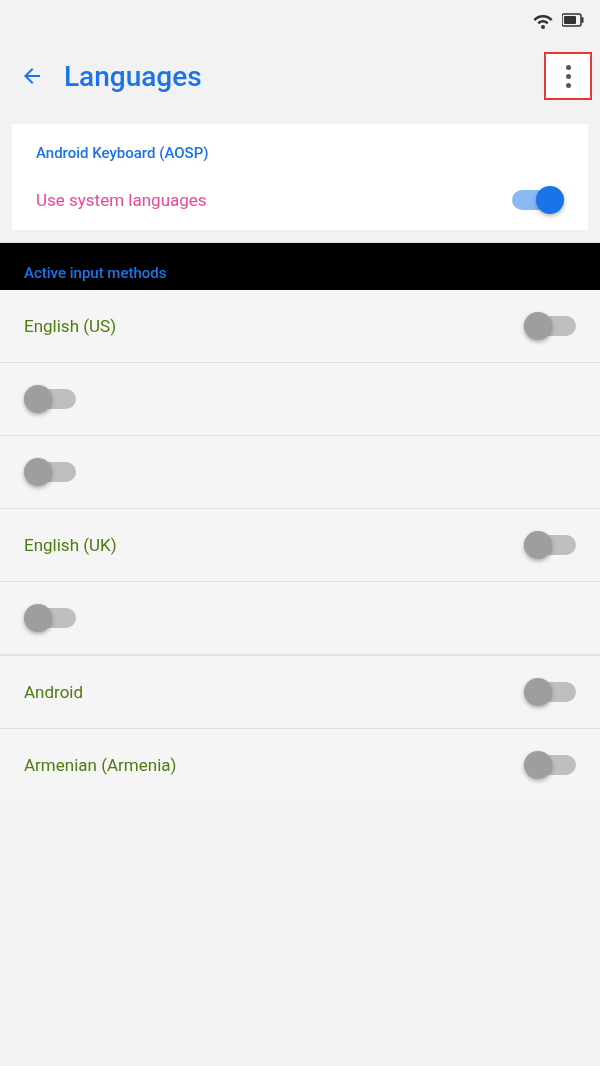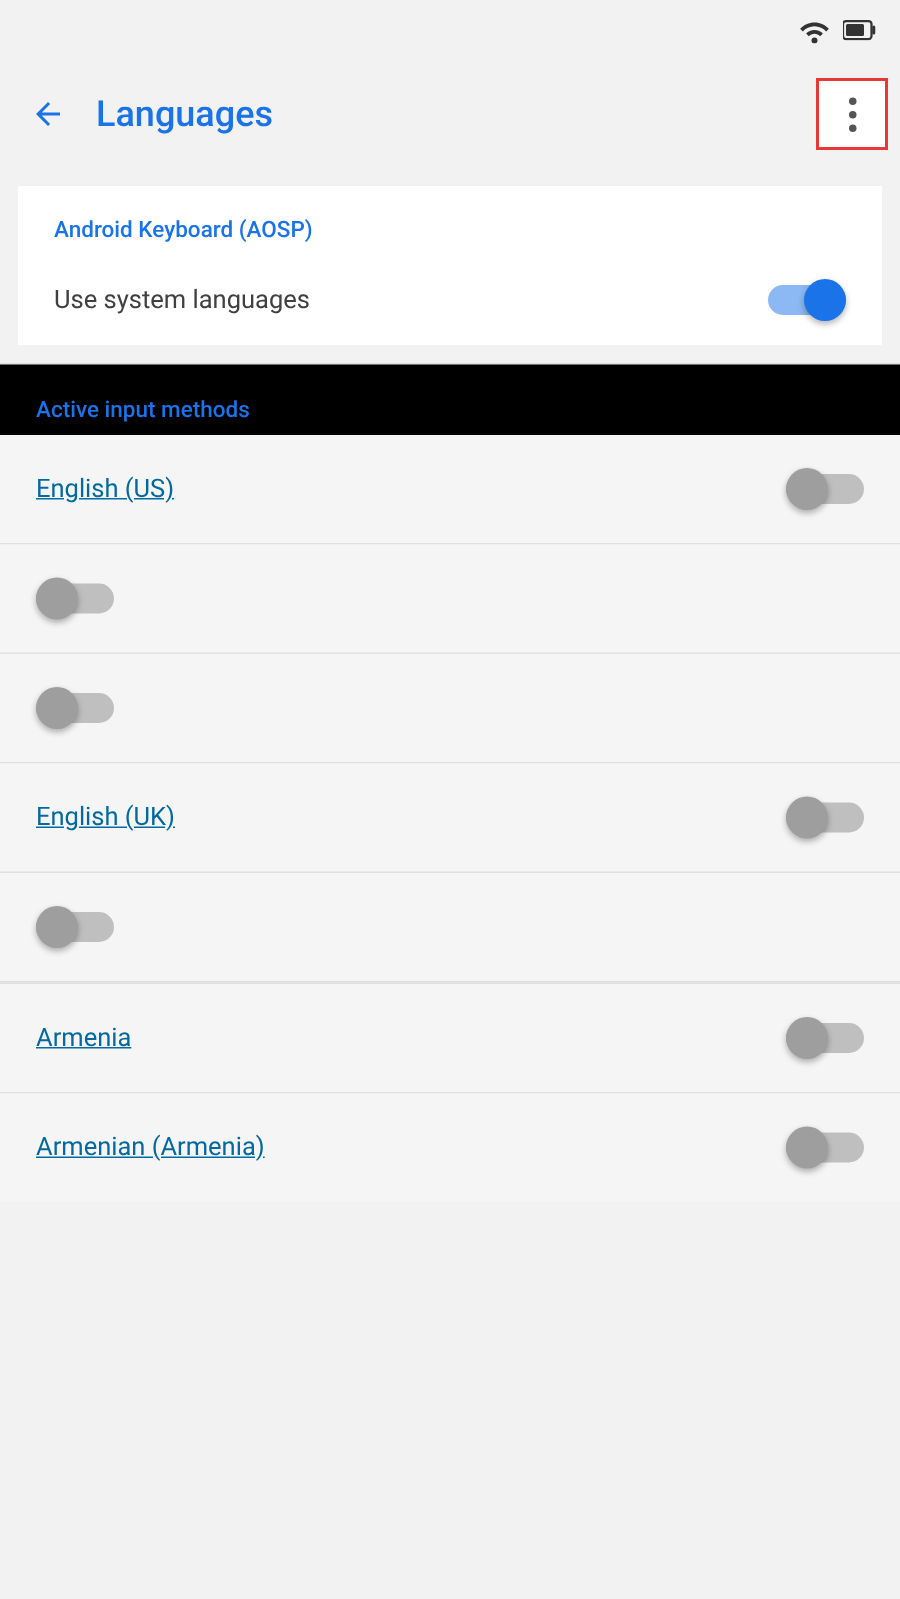--- a/index.html
+++ b/index.html
@@ -55,21 +55,21 @@
       display: flex;
       align-items: center;
       justify-content: center;
       cursor: pointer;
       border: none;
       background: none;
       flex-shrink: 0;
     }
 
     .page-title {
-      font-size: 24px;
+      font-size: 28px;
       font-weight: 500;
       color: #1a73e8;
       flex: 1;
       padding-left: 8px;
     }
 
     .more-btn {
       width: 48px;
       height: 48px;
       display: flex;
@@ -97,21 +97,21 @@
     .setting-row {
       display: flex;
       align-items: center;
       padding: 16px 24px;
       background: #ffffff;
     }
 
     .setting-label {
       flex: 1;
       font-size: 17px;
-      color: #404040;
+      color: #ec4899;
     }
 
     
     .toggle {
       position: relative;
       width: 52px;
       height: 28px;
       flex-shrink: 0;
     }
 
@@ -174,22 +174,21 @@
     .input-method-row {
       display: flex;
       align-items: center;
       padding: 22px 24px;
       background-color: #f5f5f5;
     }
 
     .input-method-label {
       flex: 1;
       font-size: 17px;
-      color: #0369a1;
-      text-decoration: underline;
+      color: #4d7c0f;
     }
 
     .dots-icon {
       display: flex;
       flex-direction: column;
       gap: 4px;
       align-items: center;
       justify-content: center;
     }
 
@@ -287,21 +286,21 @@
     <div class="divider"></div>
     <div class="input-method-row">
       <div class="toggle">
         <div class="toggle-track off"></div>
         <div class="toggle-thumb off"></div>
       </div>
     </div>
     <div class="divider"></div>
     <div class="divider"></div>
     <div class="input-method-row">
-      <span class="input-method-label">Armenia</span>
+      <span class="input-method-label">Android</span>
       <div class="toggle">
         <div class="toggle-track off"></div>
         <div class="toggle-thumb off"></div>
       </div>
     </div>
     <div class="divider"></div>
     <div class="input-method-row">
       <span class="input-method-label">Armenian (Armenia)</span>
       <div class="toggle">
         <div class="toggle-track off"></div>

